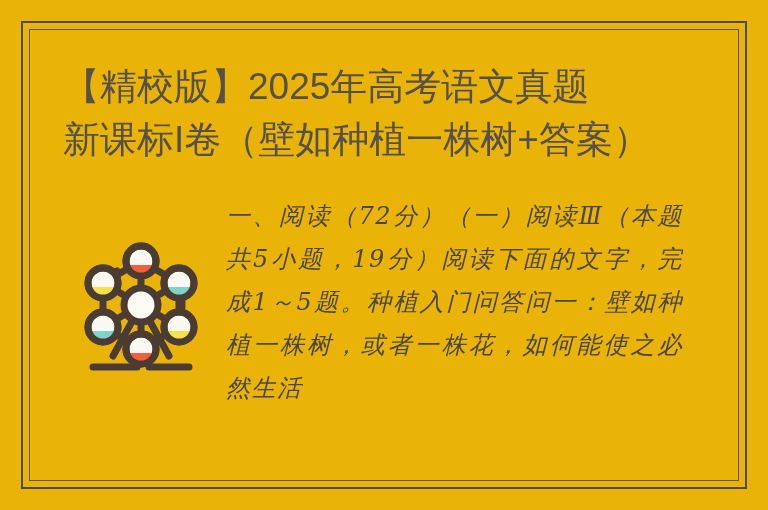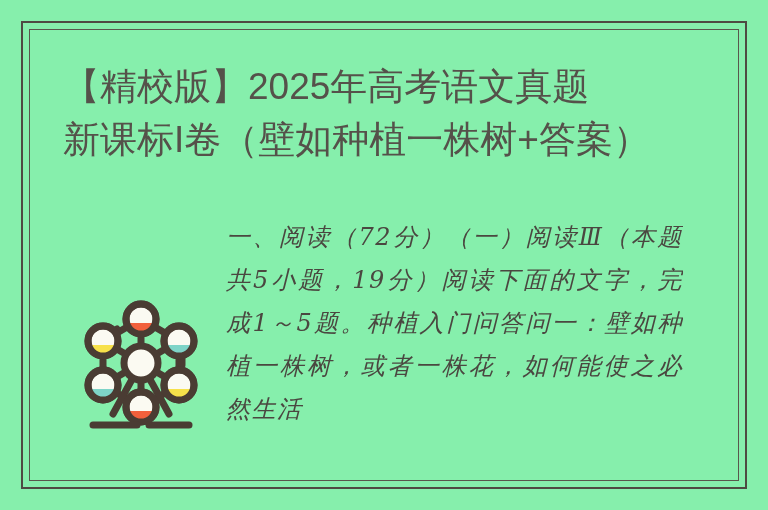--- a/index.html
+++ b/index.html
@@ -11,21 +11,21 @@
     height: 510px;
     overflow: hidden;
     background: #fbfaf2;
     font-family: "Liberation Sans", sans-serif;
   }
 
   #page {
     position: relative;
     width: 768px;
     height: 510px;
-    background: #86efac;
+    background: #eab308;
     box-sizing: border-box;
   }
 
   
   .frame-outer {
     position: absolute;
     left: 21px;
     top: 21px;
     width: 726px;
     height: 468px;
@@ -58,24 +58,24 @@
     color: #55514a;
     letter-spacing: 0px;
     white-space: nowrap;
     font-weight: 400;
   }
 
   
   .content-row {
     position: absolute;
     left: 63px;
-    top: 216px;
+    top: 195px;
     width: 620px;
     display: flex;
-    align-items: flex-end;
+    align-items: center;
   }
 
   
   .thumb {
     width: 155px;
     flex: 0 0 155px;
     padding-top: 8px;
     display: flex;
     justify-content: center;
   }

